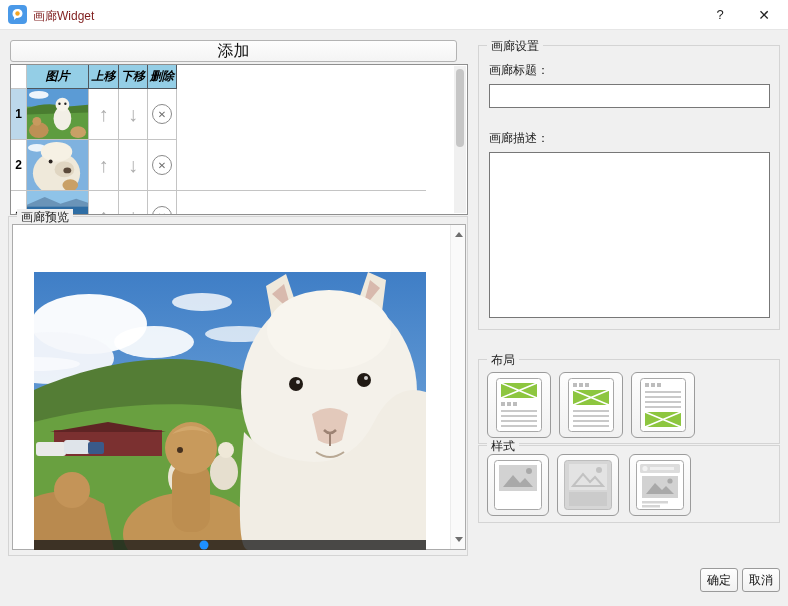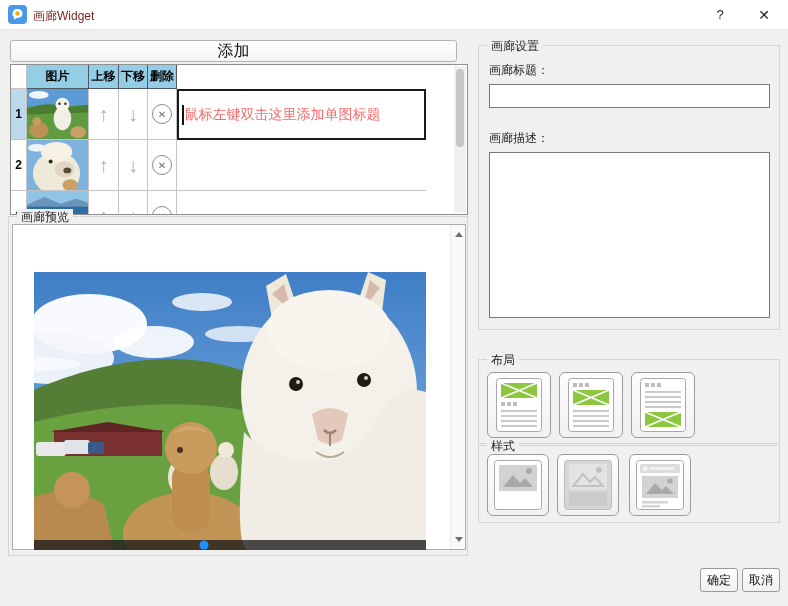--- a/index.html
+++ b/index.html
@@ -15,21 +15,21 @@
   .tb-close { right:4px; font-size:14px; }
 
   
   .add-btn { position:absolute; left:10px; top:40px; width:447px; height:22px; background:linear-gradient(#fdfdfd,#f4f4f4); border:1px solid #b3b3b3; border-radius:3px; font-size:16px; color:#111; text-align:center; line-height:20px; }
 
   
   .table-wrap { position:absolute; left:10px; top:64px; width:458px; height:151px; background:#fff; border:1px solid #8f8f8f; overflow:hidden; }
   .table-viewport { position:absolute; left:0; top:0; width:444px; height:149px; overflow:hidden; }
   .trow { display:flex; width:444px; }
   .tcell { border-right:1px solid #c4c4c4; border-bottom:1px solid #c4c4c4; overflow:hidden; position:relative; background:#fff; }
-  .hrow .tcell { background:#94cee6; border-right:1px solid #4f575e; border-bottom:1px solid #4f575e; font-size:12px; font-weight:bold; color:#000; text-align:center; line-height:23px; height:24px; }
+  .hrow .tcell { background:#94cee6; border-right:1px solid #4f575e; border-bottom:1px solid #4f575e; font-size:12px; font-weight:bold; color:#000; text-align:center; line-height:23px; height:24px;font-style:italic; }
   .c-num { width:16px; flex:none; }
   .c-img { width:62px; flex:none; }
   .c-up { width:30px; flex:none; }
   .c-down { width:29px; flex:none; }
   .c-del { width:29px; flex:none; }
   .c-title { width:249px; flex:none; border-right:none; }
   .hrow .c-num { background:#fff; border-right:1px solid #c4c4c4; border-bottom:1px solid #c4c4c4; }
   .drow .tcell { height:51px; }
   .drow .c-num { font-size:12px; font-weight:bold; text-align:center; line-height:51px; color:#000; }
   .row-selected .c-num { background:#bcd8eb; }
@@ -128,24 +128,20 @@
       <div class="tcell c-down">
           <span class="cell-icon">
             <span class="arrow-glyph">↓</span>
           </span>
         </div>
       <div class="tcell c-del">
           <span class="cell-icon">
             <span class="del-circle">✕</span>
           </span>
         </div>
-      <div class="tcell c-title edit-cell">
-        <span class="caret"></span>
-        <span class="edit-text">鼠标左键双击这里添加单图标题</span>
-      </div>
     </div>
 
     <div class="trow drow">
       <div class="tcell c-num">2</div>
       <div class="tcell c-img">
         <svg class="thumb-svg" viewBox="0 0 62 51" preserveAspectRatio="none">
           <rect width="62" height="51" fill="#7fb2df"></rect>
           <ellipse cx="10" cy="8" rx="9" ry="4" fill="#fff" opacity=".85"></ellipse>
           <ellipse cx="30" cy="34" rx="24" ry="22" fill="#efe9da"></ellipse>
           <ellipse cx="30" cy="12" rx="16" ry="10" fill="#f6f1e4"></ellipse>

